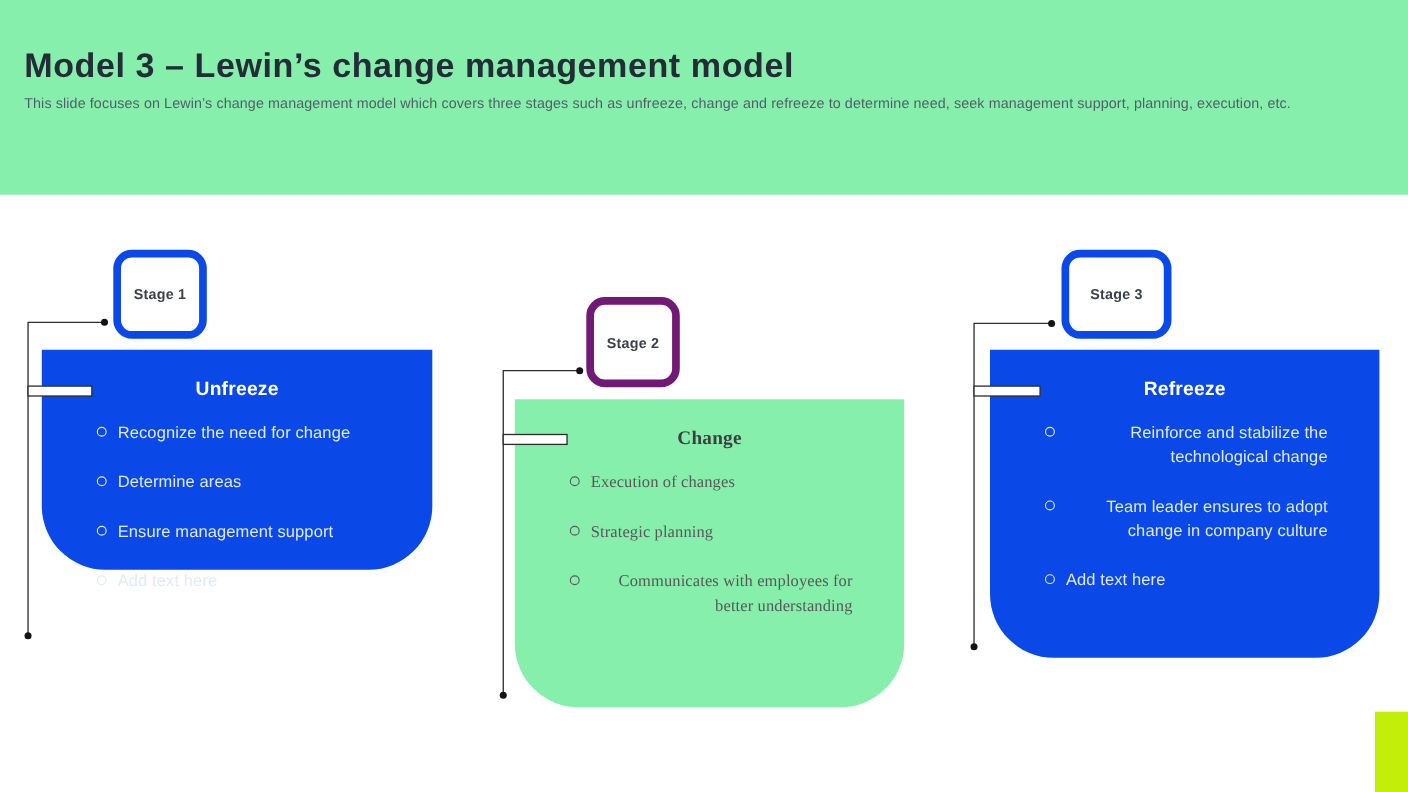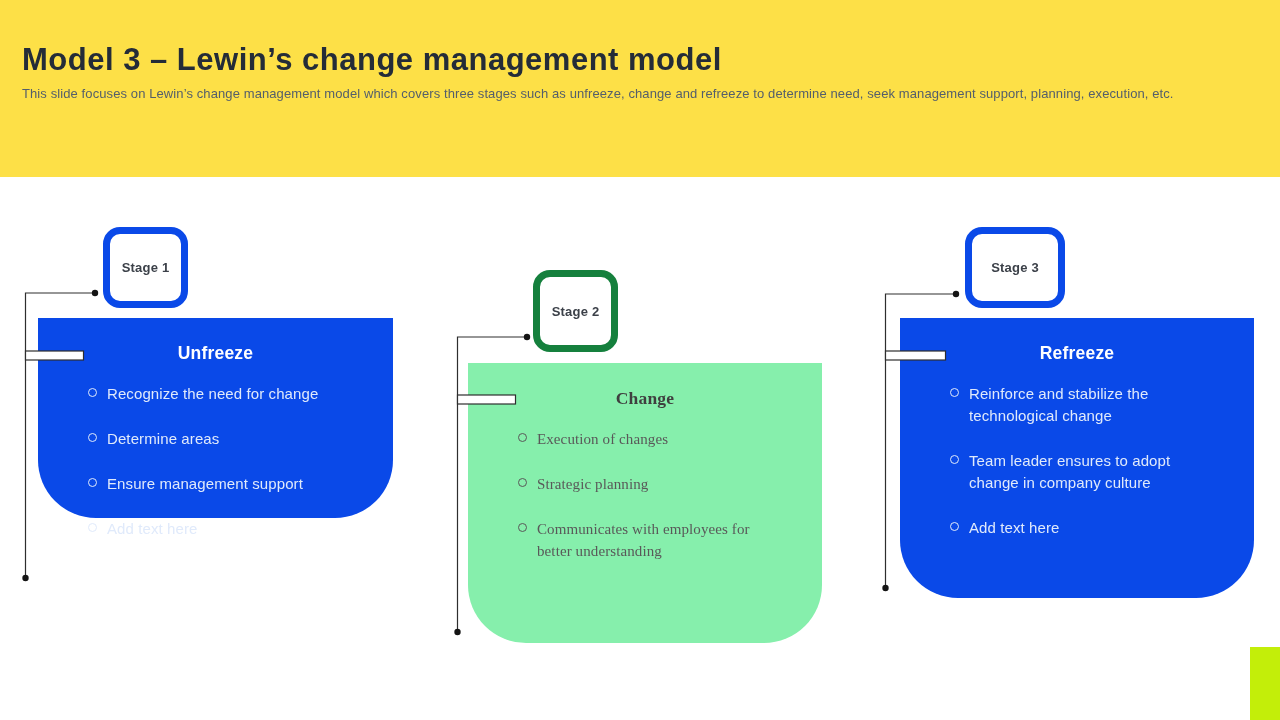--- a/index.html
+++ b/index.html
@@ -1,57 +1,57 @@
 <!DOCTYPE html>
 <html><head>
 <meta charset="utf-8">
 <style>
   html,body{margin:0;padding:0;background:#ffffff;}
   .slide{
     position:relative;width:1280px;height:720px;overflow:hidden;
     background:#ffffff;font-family:"Liberation Sans",sans-serif;
   }
   
-  .header{position:absolute;left:0;top:0;width:1280px;height:177px;background:#fde047;}
+  .header{position:absolute;left:0;top:0;width:1280px;height:177px;background:#86efac;}
   .page-title{
     position:absolute;left:22px;top:42px;font-size:31px;font-weight:bold;
     color:#242c38;letter-spacing:.5px;white-space:nowrap;
   }
   .page-subtitle{
     position:absolute;left:22px;top:86px;font-size:13px;color:#545e6b;
     letter-spacing:.1px;white-space:nowrap;
   }
   
   .connectors{position:absolute;left:0;top:0;width:1280px;height:720px;z-index:3;pointer-events:none;}
   
   .stage-box{
     position:absolute;box-sizing:border-box;background:#ffffff;z-index:2;
     display:flex;align-items:center;justify-content:center;border-radius:17px;
   }
   .stage-box span{font-size:13px;font-weight:bold;color:#3c4149;letter-spacing:.2px;}
   .stage-box.blue{border:7px solid #0a49e8;}
-  .stage-box.green{border:7px solid #15803d;}
+  .stage-box.green{border:7px solid #701a75;}
   .stage-box.pos1{left:103px;top:227px;width:85px;height:81px;}
   .stage-box.pos2{left:533px;top:270px;width:85px;height:82px;}
   .stage-box.pos3{left:965px;top:227px;width:100px;height:81px;}
   
   .card{position:absolute;z-index:1;border-radius:0 0 58px 58px;}
   .card.blue{background:#0a49e8;}
   .card.green{background:#86efac;font-family:Liberation Serif, serif;}
   .card.pos1{left:38px;top:318px;width:355px;height:200px;}
   .card.pos2{left:468px;top:363px;width:354px;height:280px;}
   .card.pos3{left:900px;top:318px;width:354px;height:280px;}
   .card-title{
     margin:24px 0 0 0;text-align:center;font-size:17.5px;font-weight:bold;
     letter-spacing:.2px;line-height:22px;
   }
   .card.blue .card-title{color:#ffffff;}
   .card.green .card-title{color:#3f3f3f;}
   ul.bullets{list-style:none;margin:19px 0 0 0;padding:0 20px 0 50px;
-    display:flex;flex-direction:column;gap:23px;}
+    display:flex;flex-direction:column;gap:23px;text-align:right;}
   ul.bullets li{display:flex;gap:10px;align-items:flex-start;}
   .card.blue ul.bullets li{color:#e0eafb;}
   .card.green ul.bullets li{color:#595959;}
   .bullet-marker{
     flex:0 0 auto;width:9px;height:9px;border:1.4px solid currentColor;
     border-radius:50%;margin-top:5px;box-sizing:border-box;
   }
   .bullet-text{font-size:15px;line-height:22px;max-width:238px;letter-spacing:.1px;}
   
   .footer-note{

